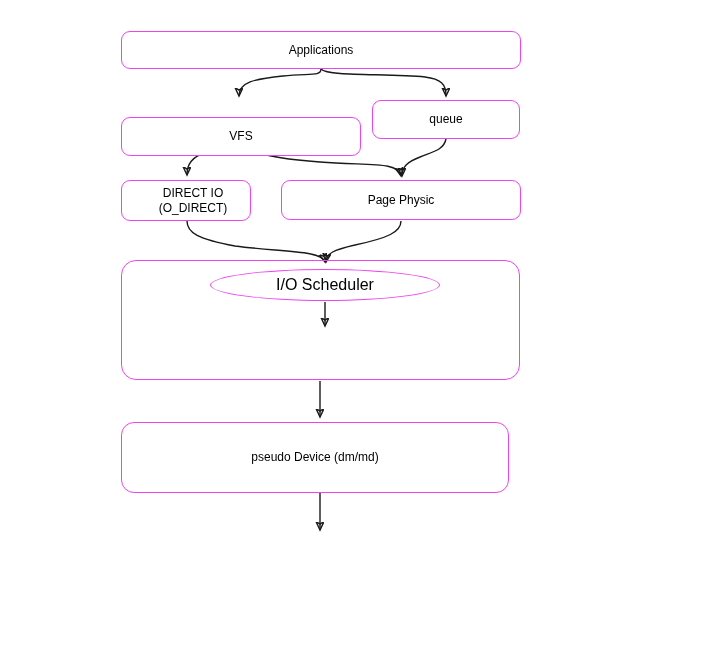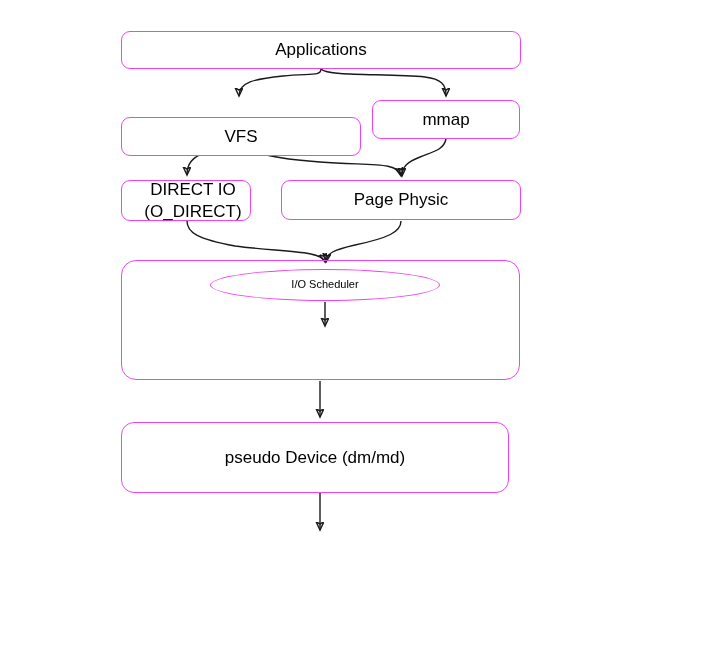--- a/index.html
+++ b/index.html
@@ -22,33 +22,33 @@
   .node{
     position:absolute;
     box-sizing:border-box;
     background:#fff;
     border:1.5px solid var(--node-border);
     border-radius:9px;
     display:flex;
     align-items:center;
     justify-content:center;
     text-align:center;
-    font-size:17px;
+    font-size:12px;
     line-height:1.25;
   }
   .node-applications{left:121px;top:31px;width:400px;height:38px;}
   .node-vfs{left:121px;top:117px;width:240px;height:39px;}
   .node-mmap{left:372px;top:100px;width:148px;height:39px;}
   .node-direct-io{left:121px;top:180px;width:130px;height:41px;flex-direction:column;padding-left:14px;}
   .node-page-cache{left:281px;top:180px;width:240px;height:40px;}
   .node-container{left:121px;top:260px;width:399px;height:120px;border-radius:15px;background:transparent;}
   .node-io-scheduler{
     left:210px;top:269px;width:230px;height:32px;
     border-radius:50%;
-    font-size:11px;
+    font-size:16px;
   }
   .node-block-io{left:173px;top:330px;width:308px;height:39px;}
   .node-pseudo-device{left:121px;top:422px;width:388px;height:71px;border-radius:13px;}
   .node-physic-devices{left:121px;top:535px;width:399px;height:71px;border-radius:13px;}
 </style>
 </head>
 <body>
 
 <div class="canvas">
 
@@ -72,21 +72,21 @@
 
   <div class="node node-applications">
     <span>Applications</span>
   </div>
 
   <div class="node node-vfs">
     <span>VFS</span>
   </div>
 
   <div class="node node-mmap">
-    <span>mmap</span>
+    <span>queue</span>
   </div>
 
   <div class="node node-direct-io">
     <span>DIRECT IO</span>
     <span>(O_DIRECT)</span>
   </div>
 
   <div class="node node-page-cache">
     <span>Page Physic</span>
   </div>

